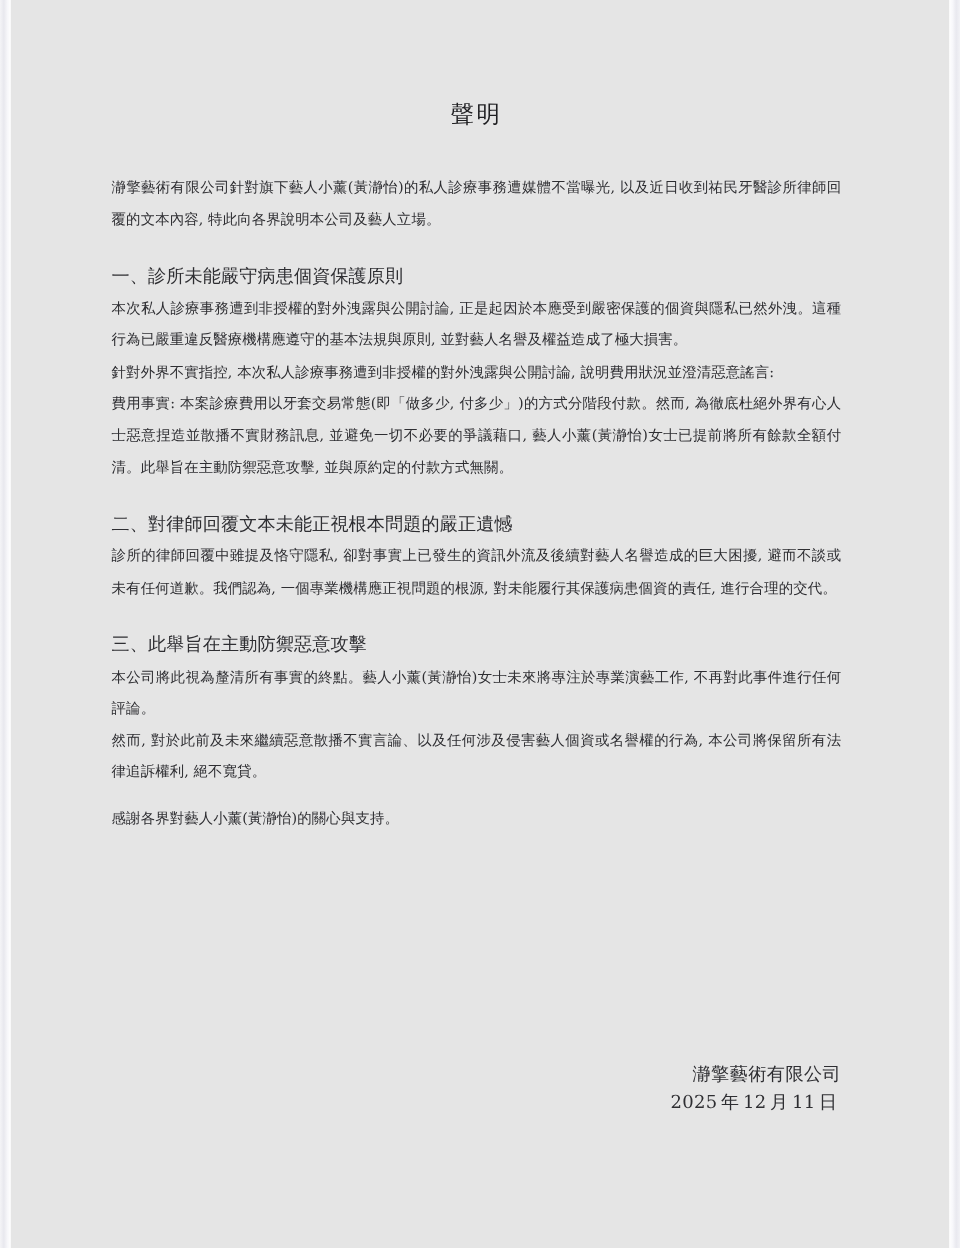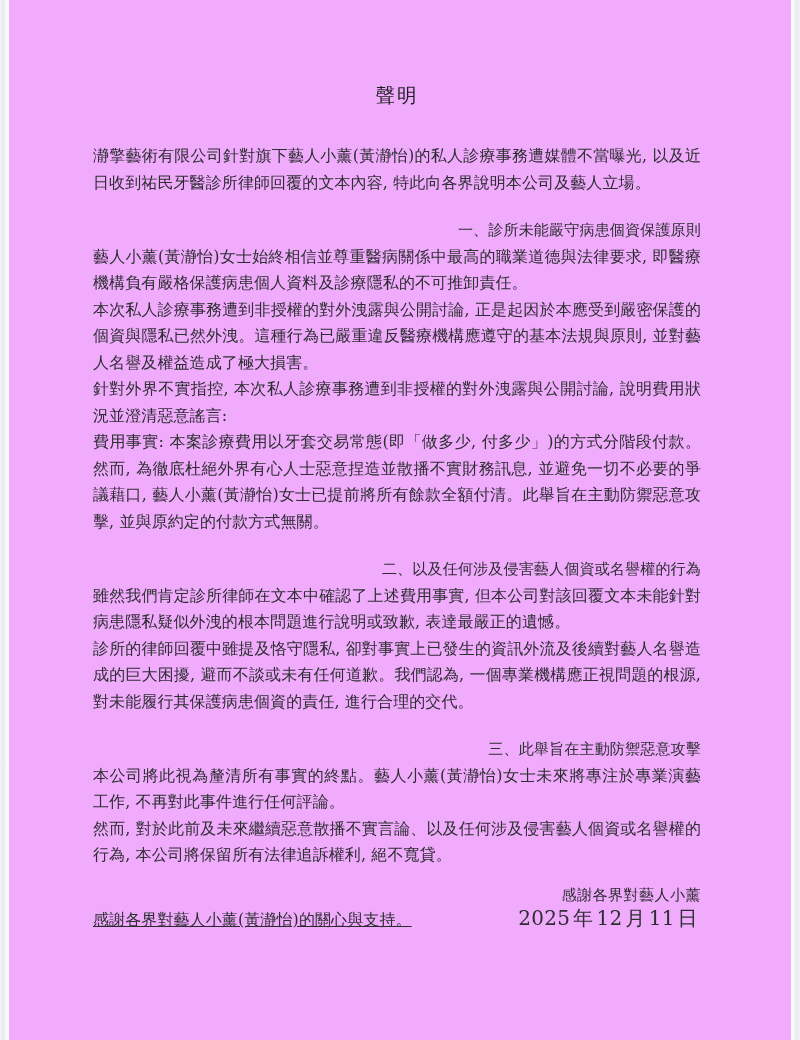--- a/index.html
+++ b/index.html
@@ -14,21 +14,21 @@
     font-family: "DejaVu Serif", "Liberation Serif", serif;
     color: #2b2b2e;
     overflow: hidden;
     position: relative;
   }
 
   
   .page-sheet {
     position: absolute;
     inset: 0;
-    background: #f0abfc;
+    background: #e5e5e5;
   }
   .edge-strip {
     position: absolute;
     top: 0;
     bottom: 0;
     width: 9px;
     pointer-events: none;
   }
   .edge-strip.left {
     left: 0;
@@ -57,64 +57,62 @@
     margin: 0;
     padding-top: 84px;
     line-height: 1.2;
   }
 
   
   .body-block {
     margin-top: 36px;
   }
   .para {
-    font-size: 16px;
+    font-size: 12px;
     line-height: 26.5px;
     text-align: justify;
     text-justify: inter-ideograph;
     color: #2e2e32;
     margin: 0;
     letter-spacing: 0.1px;
   }
   .section {
     margin-top: 21px;
   }
   .section-heading {
     font-size: 15.1px;
     line-height: 26.5px;
     color: #2e2e32;
     margin: 0;
     font-weight: 400;
     letter-spacing: 0.1px;
-    text-align: right;
   }
   .section .para + .para {
     margin-top: 0;
   }
   .closing {
-    margin-top: 38px;
-    text-decoration: underline;
+    margin-top: 12px;
   }
 
   
   .signature {
     position: absolute;
     right: 0;
     top: 884px;
     text-align: right;
     width: 100%;
   }
   .sig-company {
     font-size: 15.1px;
     line-height: 23px;
     color: #2e2e32;
     letter-spacing: 0.4px;
   }
   .sig-date {
-    font-size: 20px;
+    font-size: 15px;
     line-height: 23px;
     color: #2e2e32;
     letter-spacing: 0.4px;
   }
   .sig-date .num { letter-spacing: 0.2px; }
   .sig-date .cjk { padding: 0 3px; }
 </style>
 </head>
 <body>
 
@@ -125,43 +123,41 @@
   <div class="doc">
 
     <h1 class="doc-title">聲明</h1>
 
     <div class="body-block">
       <p class="para">瀞擎藝術有限公司針對旗下藝人小薰(黃瀞怡)的私人診療事務遭媒體不當曝光, 以及近日收到祐民牙醫診所律師回覆的文本內容, 特此向各界說明本公司及藝人立場。</p>
     </div>
 
     <div class="section">
       <p class="section-heading">一、診所未能嚴守病患個資保護原則</p>
-      <p class="para">藝人小薰(黃瀞怡)女士始終相信並尊重醫病關係中最高的職業道德與法律要求, 即醫療機構負有嚴格保護病患個人資料及診療隱私的不可推卸責任。</p>
       <p class="para">本次私人診療事務遭到非授權的對外洩露與公開討論, 正是起因於本應受到嚴密保護的個資與隱私已然外洩。這種行為已嚴重違反醫療機構應遵守的基本法規與原則, 並對藝人名譽及權益造成了極大損害。</p>
       <p class="para">針對外界不實指控, 本次私人診療事務遭到非授權的對外洩露與公開討論, 說明費用狀況並澄清惡意謠言:</p>
       <p class="para">費用事實: 本案診療費用以牙套交易常態(即「做多少, 付多少」)的方式分階段付款。然而, 為徹底杜絕外界有心人士惡意捏造並散播不實財務訊息, 並避免一切不必要的爭議藉口, 藝人小薰(黃瀞怡)女士已提前將所有餘款全額付清。此舉旨在主動防禦惡意攻擊, 並與原約定的付款方式無關。</p>
     </div>
 
     <div class="section">
-      <p class="section-heading">二、以及任何涉及侵害藝人個資或名譽權的行為</p>
-      <p class="para">雖然我們肯定診所律師在文本中確認了上述費用事實, 但本公司對該回覆文本未能針對病患隱私疑似外洩的根本問題進行說明或致歉, 表達最嚴正的遺憾。</p>
+      <p class="section-heading">二、對律師回覆文本未能正視根本問題的嚴正遺憾</p>
       <p class="para">診所的律師回覆中雖提及恪守隱私, 卻對事實上已發生的資訊外流及後續對藝人名譽造成的巨大困擾, 避而不談或未有任何道歉。我們認為, 一個專業機構應正視問題的根源, 對未能履行其保護病患個資的責任, 進行合理的交代。</p>
     </div>
 
     <div class="section">
       <p class="section-heading">三、此舉旨在主動防禦惡意攻擊</p>
       <p class="para">本公司將此視為釐清所有事實的終點。藝人小薰(黃瀞怡)女士未來將專注於專業演藝工作, 不再對此事件進行任何評論。</p>
       <p class="para">然而, 對於此前及未來繼續惡意散播不實言論、以及任何涉及侵害藝人個資或名譽權的行為, 本公司將保留所有法律追訴權利, 絕不寬貸。</p>
     </div>
 
     <div class="closing">
       <p class="para">感謝各界對藝人小薰(黃瀞怡)的關心與支持。</p>
     </div>
 
     <div class="signature">
-      <div class="sig-company">感謝各界對藝人小薰</div>
+      <div class="sig-company">瀞擎藝術有限公司</div>
       <div class="sig-date">
         <span class="num">2025</span><span class="cjk">年</span><span class="num">12</span><span class="cjk">月</span><span class="num">11</span><span class="cjk">日</span>
       </div>
     </div>
 
   </div>
 </div>
 
 </body></html>

